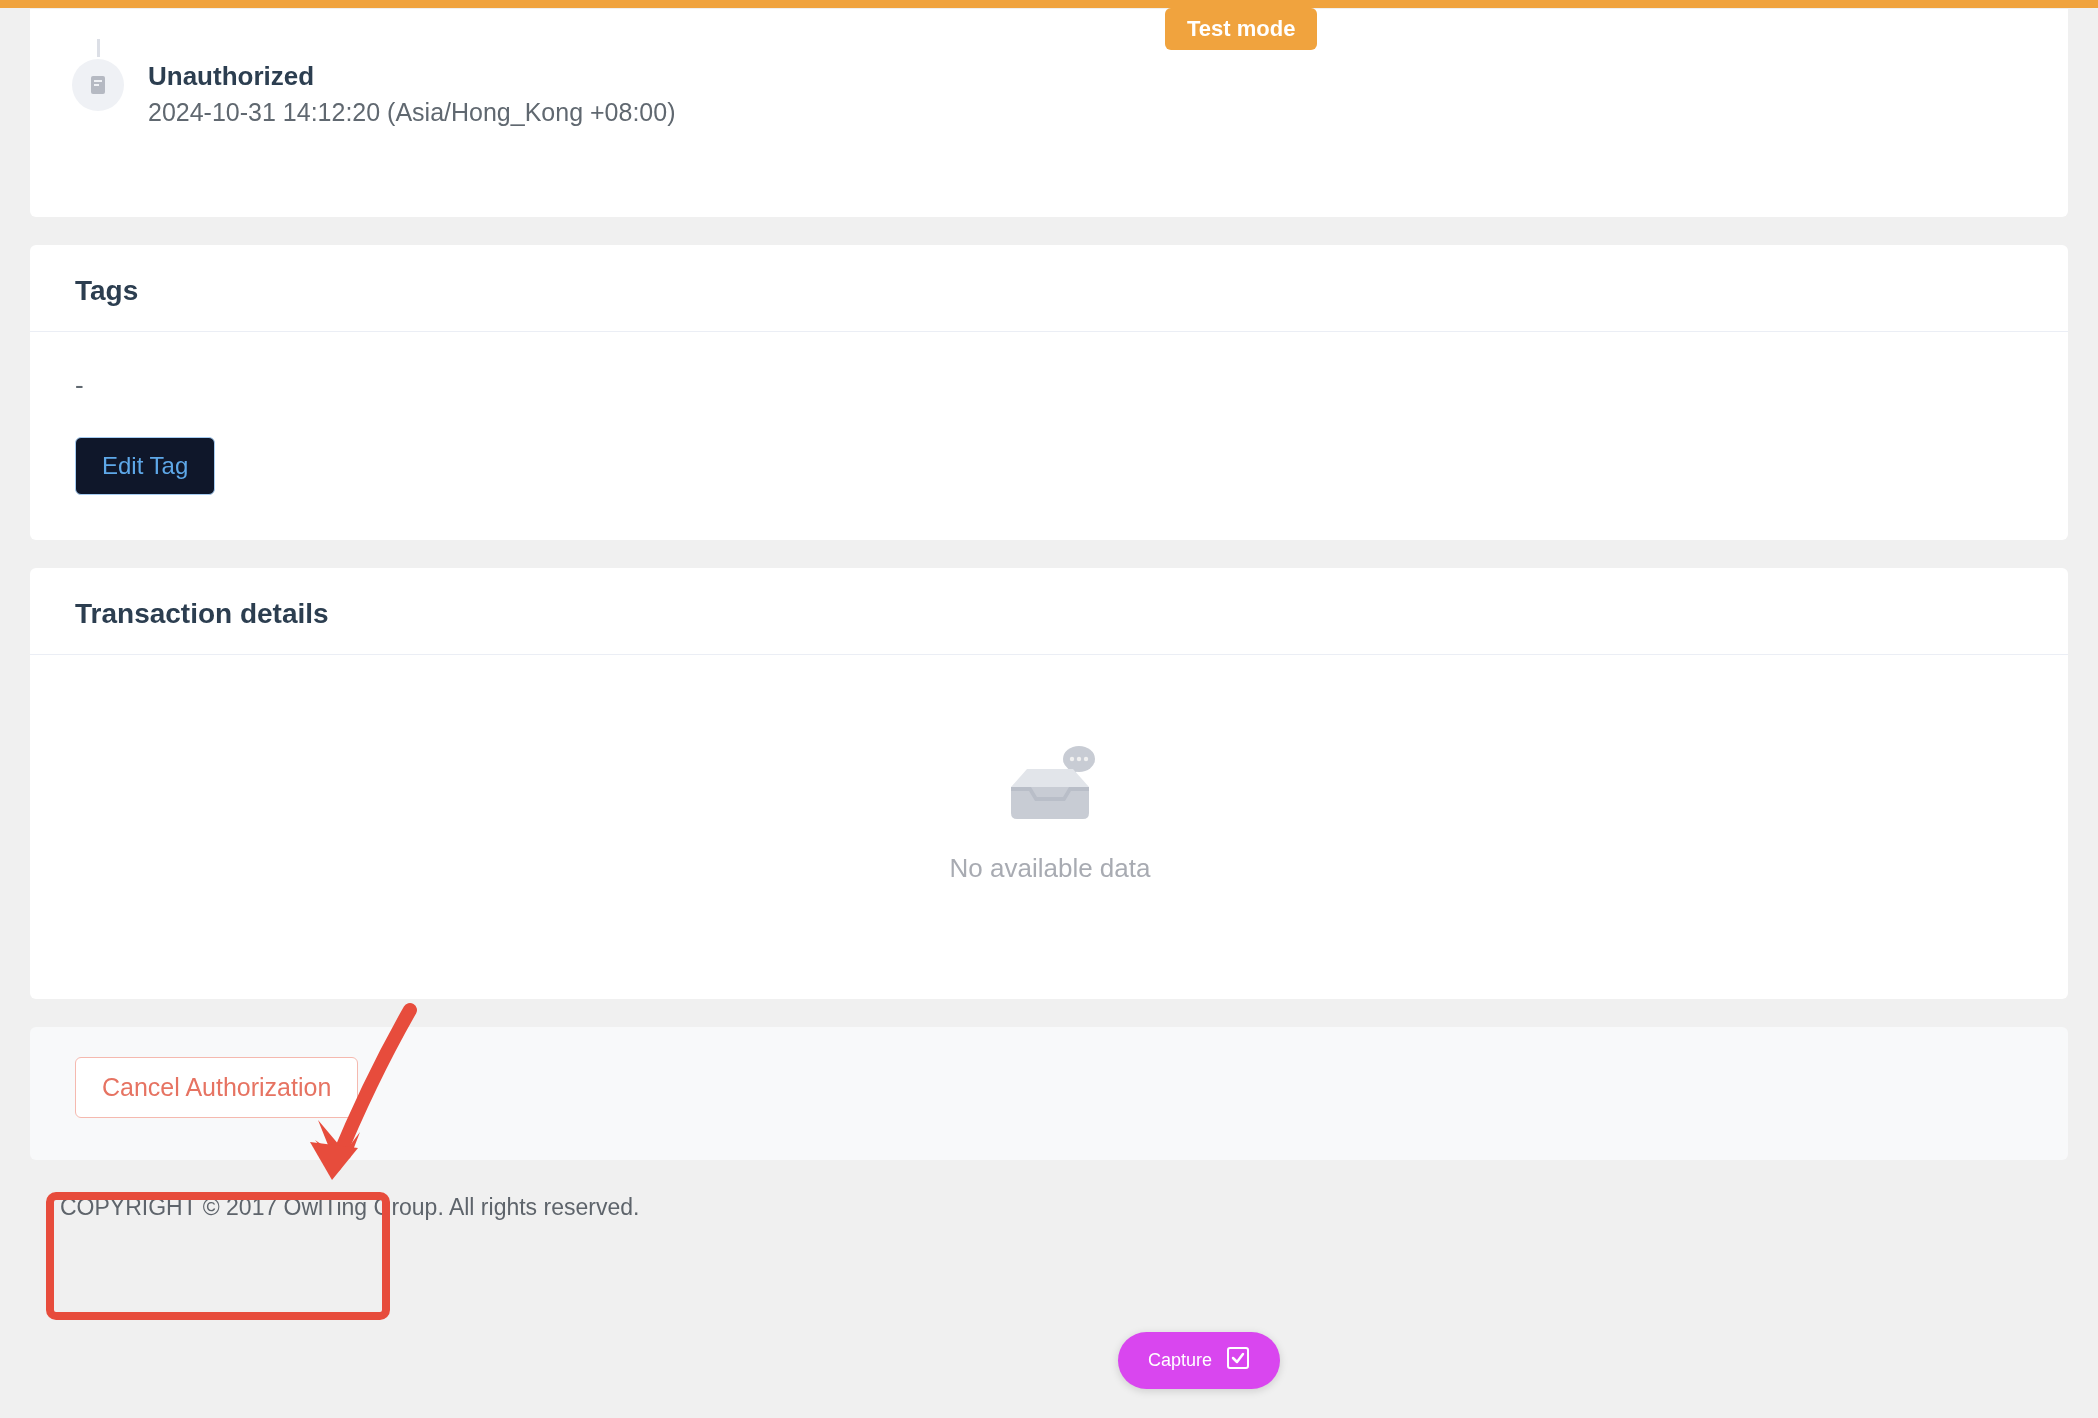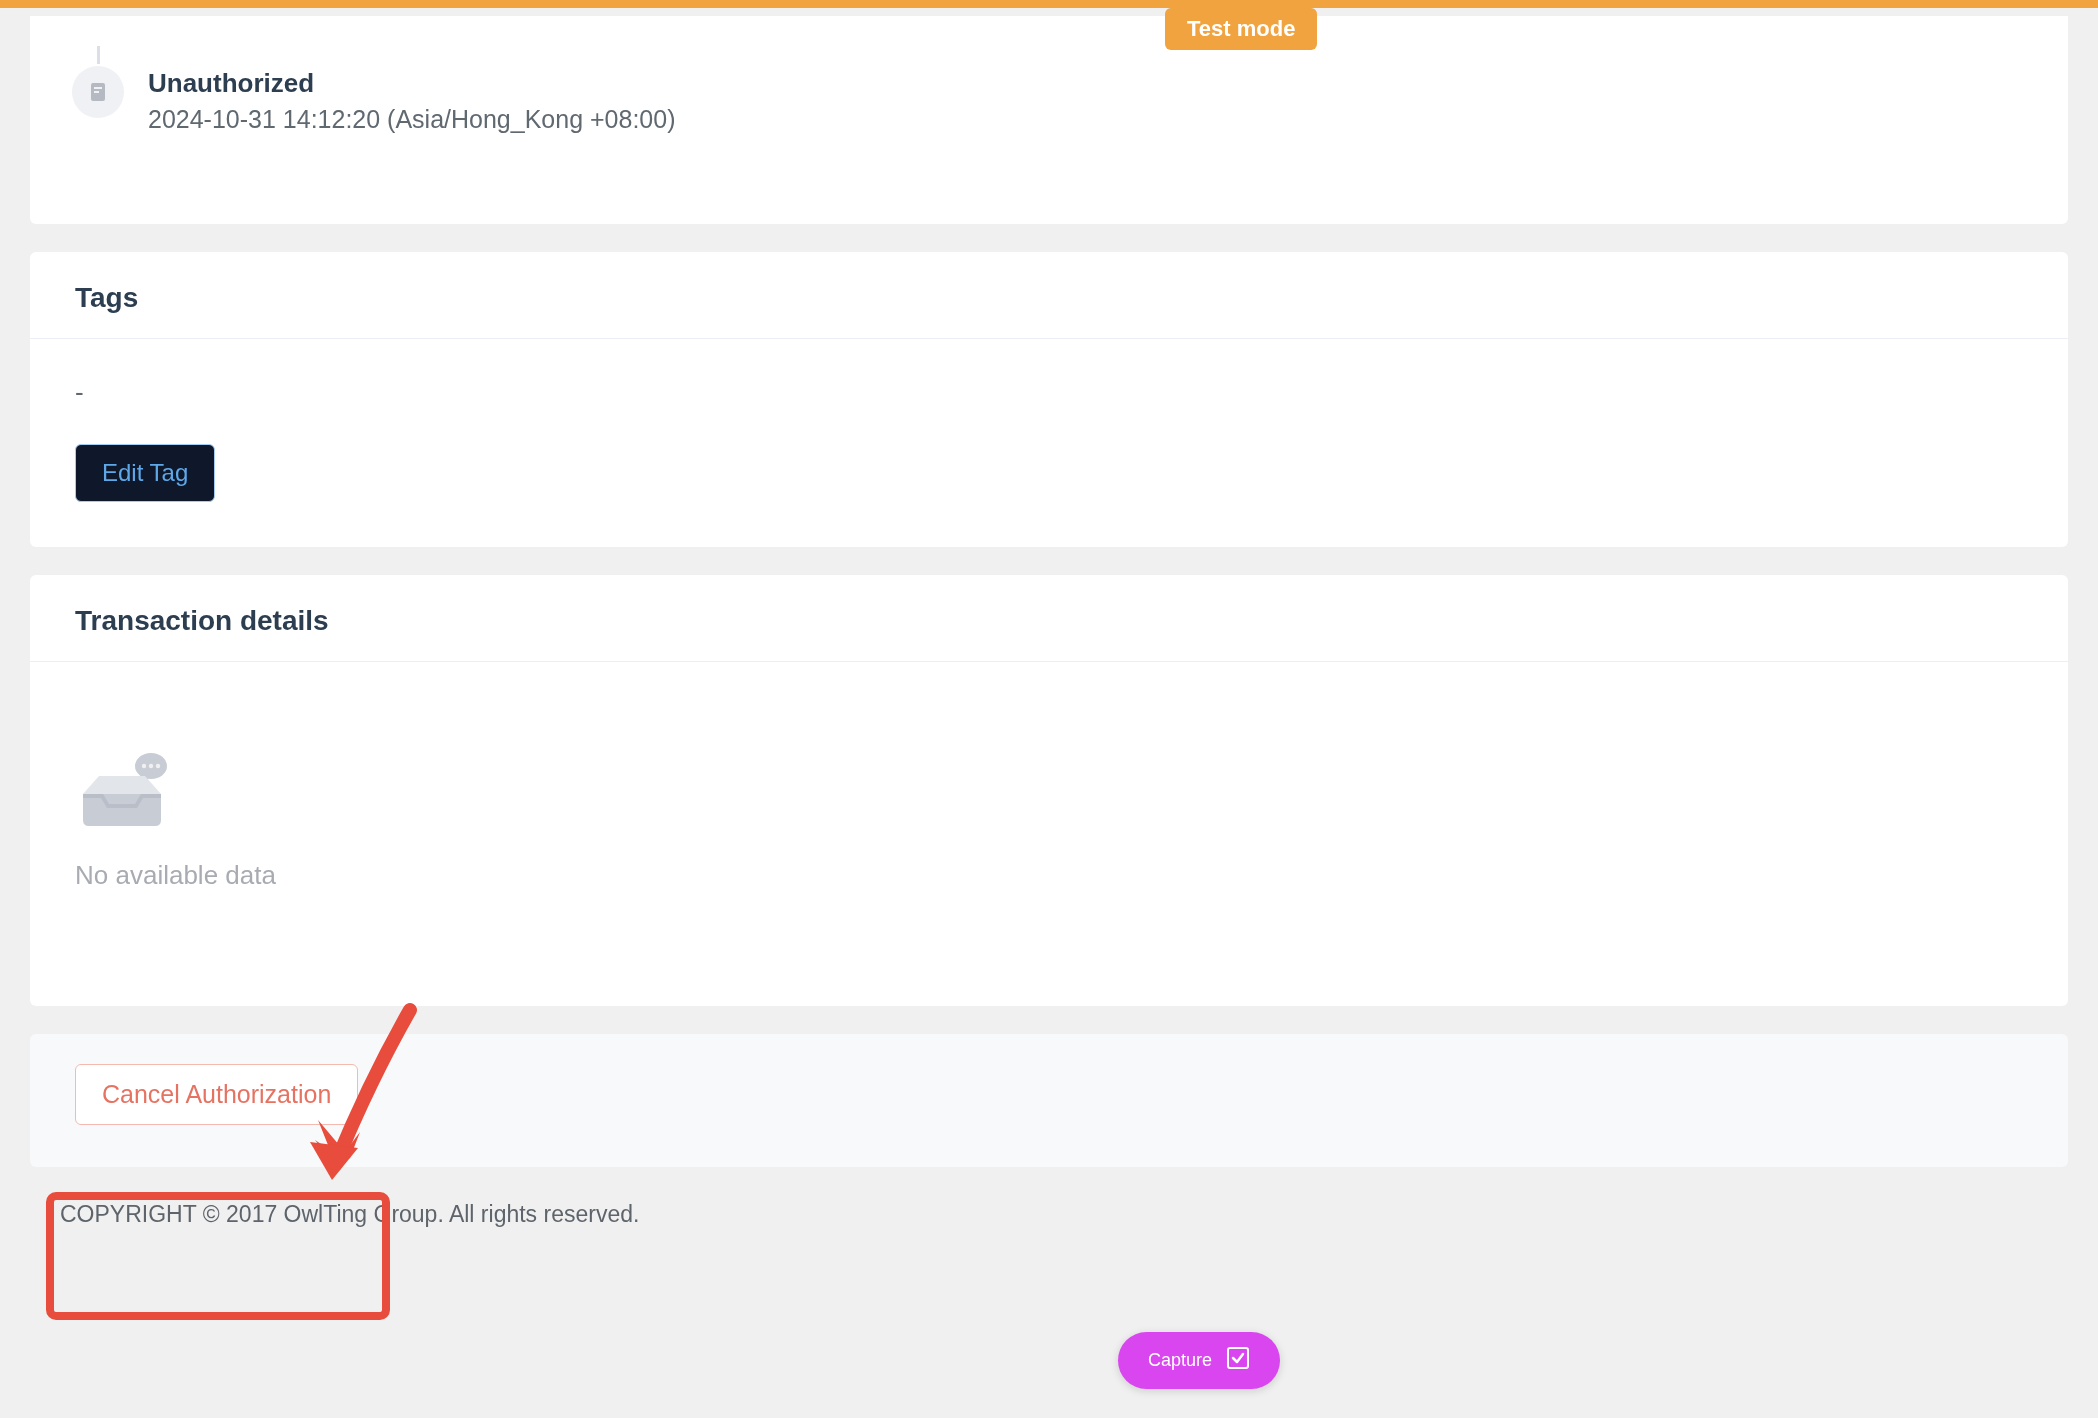--- a/index.html
+++ b/index.html
@@ -41,21 +41,21 @@
     }
 
     .card {
       background: #ffffff;
       border-radius: 6px;
       margin-bottom: 28px;
     }
 
     .status-card {
       padding: 30px 42px 90px 42px;
-      margin-top: 8px;
+      margin-top: 1px;
       border-top-left-radius: 0;
       border-top-right-radius: 0;
     }
 
     .status-row {
       display: flex;
       align-items: flex-start;
       gap: 24px;
     }
 
@@ -139,21 +139,21 @@
 
     .transaction-card .card-header {
       padding: 30px 45px 24px 45px;
       border-bottom: 1px solid #ebeef5;
     }
 
     .transaction-body {
       padding: 90px 43px 115px 45px;
       display: flex;
       flex-direction: column;
-      align-items: flex-start;
+      align-items: center;
       justify-content: center;
     }
 
     .empty-icon {
       width: 95px;
       height: 80px;
       position: relative;
       margin-bottom: 28px;
     }
 

